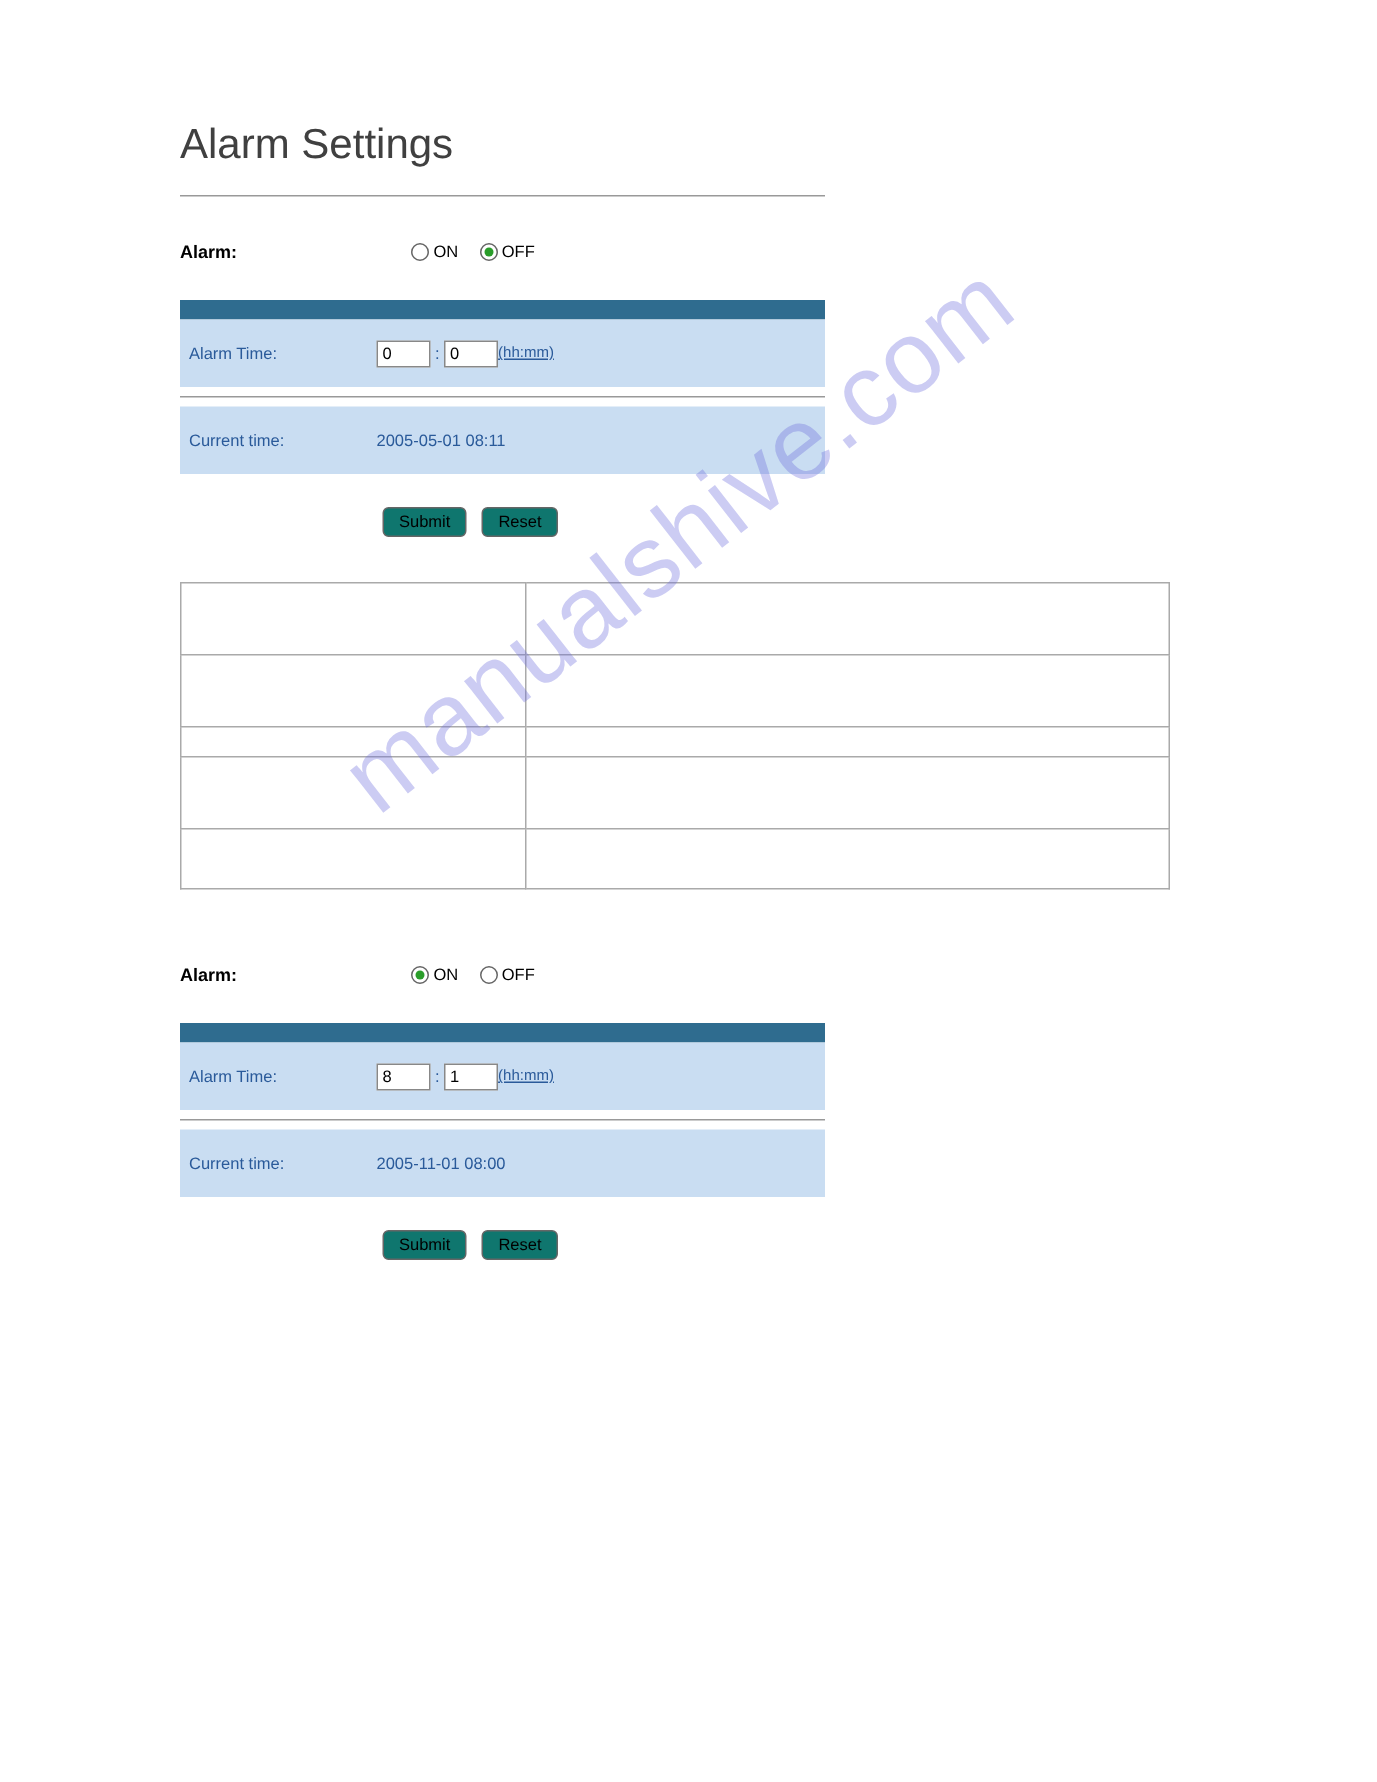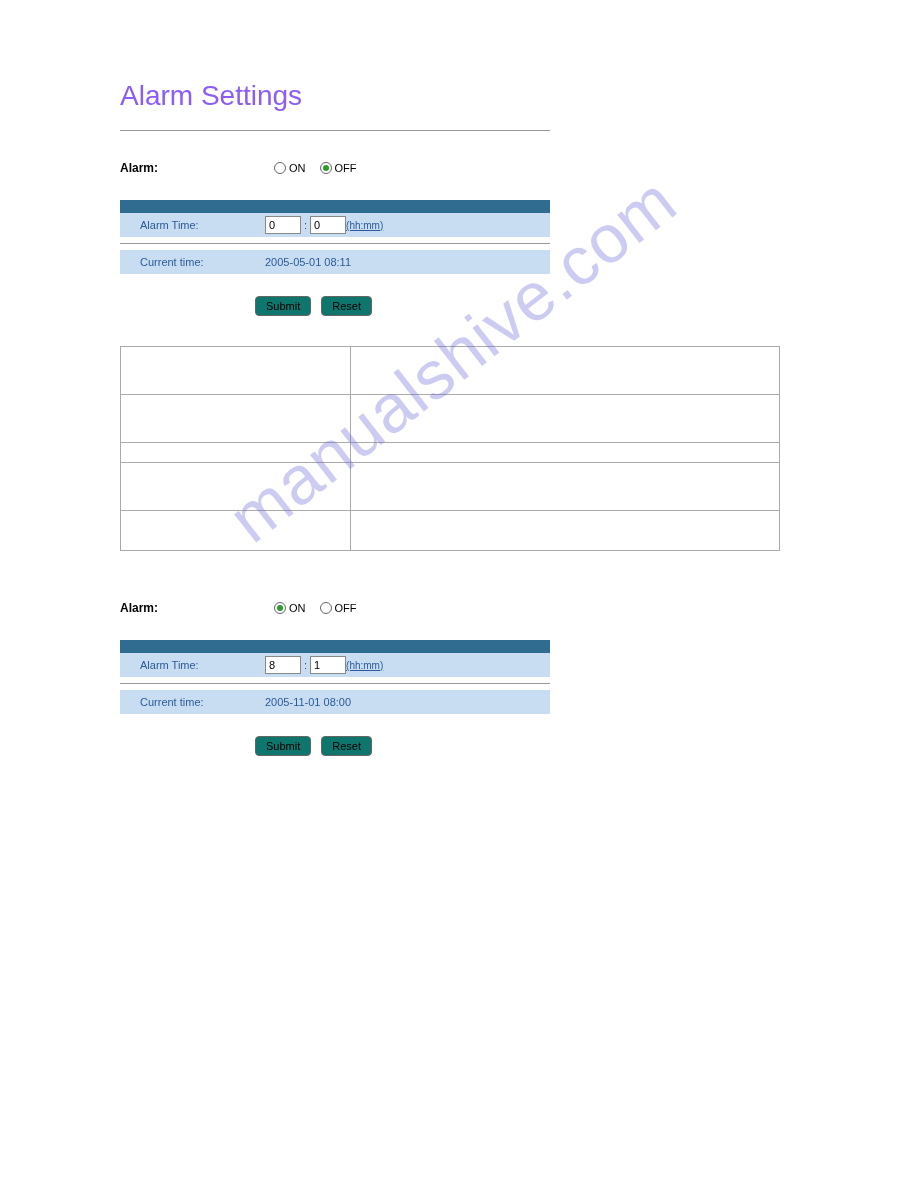--- a/index.html
+++ b/index.html
@@ -11,21 +11,21 @@
     font-size: 12px;
     width: 918px;
     height: 1188px;
     position: relative;
   }
   .page {
     padding: 80px 120px 0 120px;
     position: relative;
   }
   .title {
-    color: #8b5cf6;
+    color: #404040;
     font-size: 28px;
     font-weight: 400;
     margin: 0 0 18px 0;
     font-family: "Trebuchet MS", Verdana, sans-serif;
   }
   .subtitle {
     color: #333;
     font-size: 11px;
     margin-bottom: 8px;
   }
@@ -81,22 +81,22 @@
   }
   .teal-bar {
     height: 13px;
     background: #2f6c8f;
     width: 100%;
   }
   .row-band {
     display: flex;
     align-items: center;
     background: #c9ddf2;
-    height: 24px;
-    padding: 0 20px;
+    height: 45px;
+    padding: 0 6px;
     color: #2a5a9a;
     font-size: 11px;
   }
   .row-band .col-label {
     width: 125px;
     color: #2a5a9a;
   }
   .row-band .col-value {
     color: #2a5a9a;
   }

